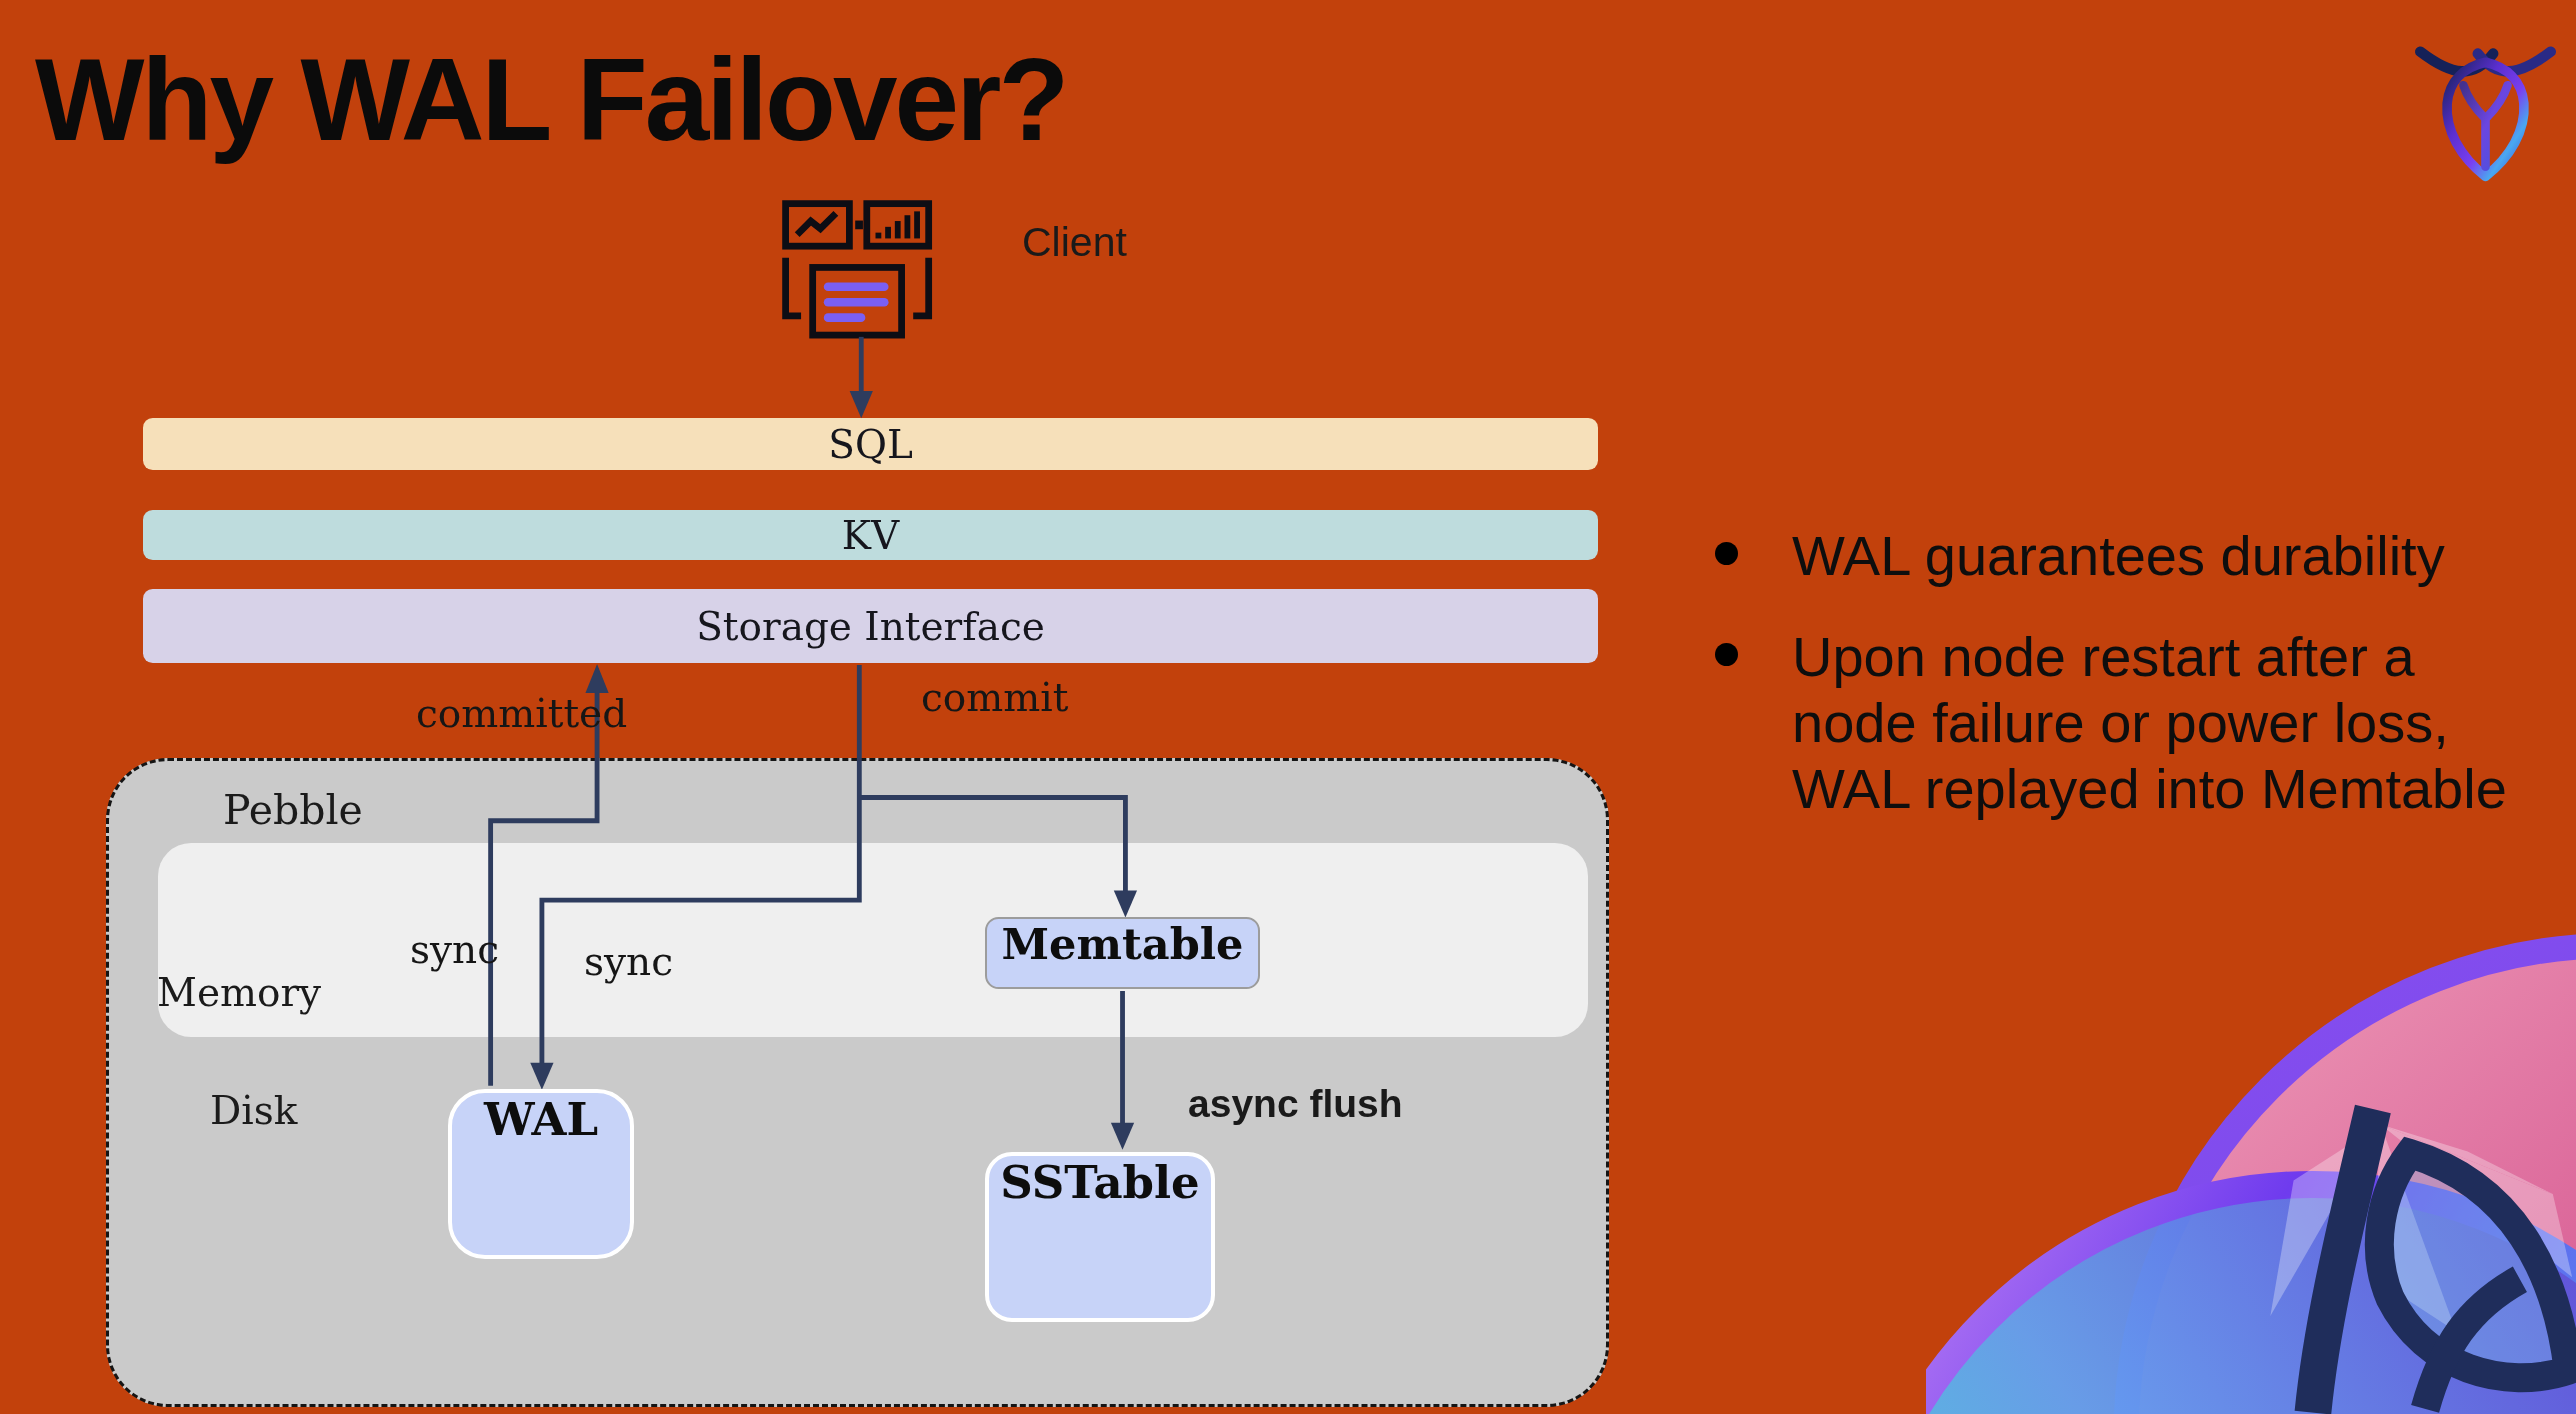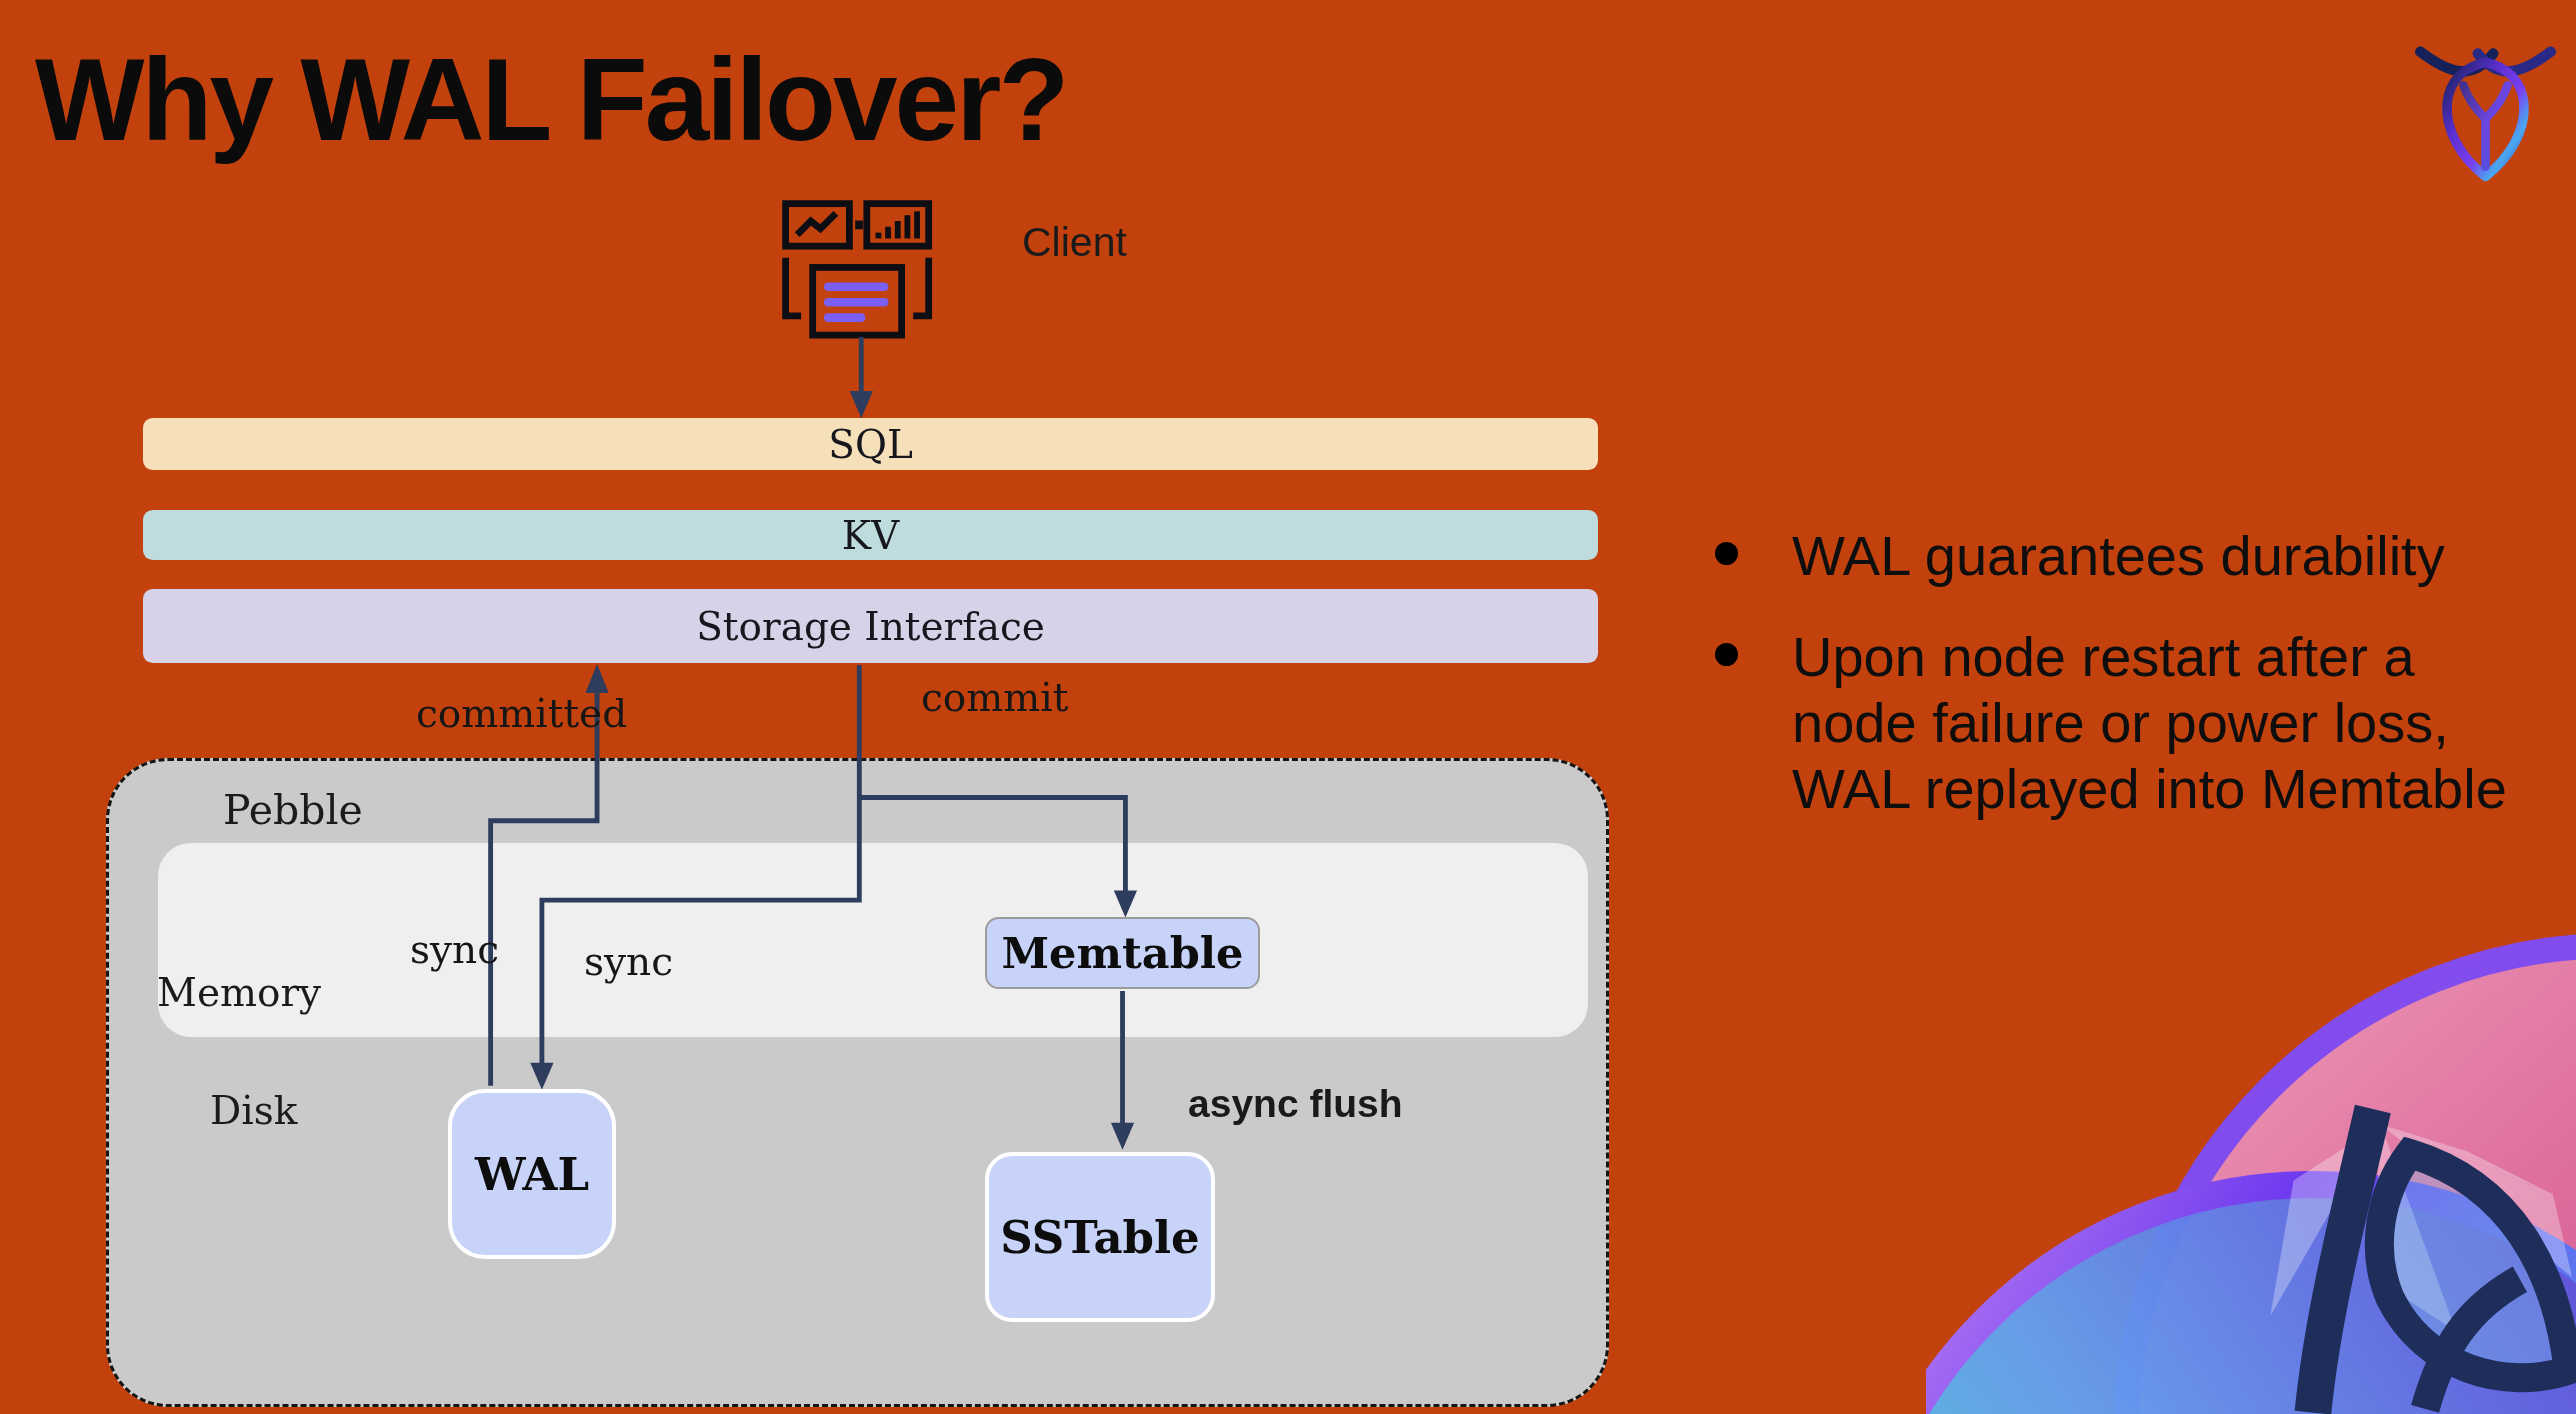--- a/index.html
+++ b/index.html
@@ -20,23 +20,23 @@
 
   .pebble{position:absolute;left:106px;top:758px;width:1497px;height:643px;
           background:#cacaca;border:3.9px dashed #151515;border-radius:62px;}
   .memory-band{position:absolute;left:49px;top:82px;width:1430px;height:194px;
                background:#efefef;border-radius:33px;}
   .zone-label{position:absolute;font-family:"DejaVu Serif",serif;color:#1b1b1b;}
   .lbl-pebble{left:114px;top:25px;font-size:41px;}
   .lbl-memory{left:48px;top:209px;font-size:39px;}
   .lbl-disk{left:101px;top:327px;font-size:39px;}
 
-  .node{position:absolute;background:#c7d3f8;display:flex;align-items:center;justify-content:center;
+  .node{position:absolute;background:#c7d3f8;display:flex;align-items:flex-start;justify-content:center;
         font-family:"DejaVu Serif",serif;font-weight:bold;color:#0d0d0d;box-sizing:border-box;}
-  .node-wal{left:448px;top:1089px;width:168px;height:170px;border:4.8px solid #ffffff;border-radius:37px;font-size:45px;}
+  .node-wal{left:448px;top:1089px;width:186px;height:170px;border:4.8px solid #ffffff;border-radius:37px;font-size:45px;}
   .node-memtable{left:985px;top:917px;width:275px;height:72px;border:2.9px solid #9c9c9c;border-radius:13.5px;font-size:43px;}
   .node-sstable{left:985px;top:1152px;width:230px;height:170px;border:4.8px solid #ffffff;border-radius:27px;font-size:45px;}
 
   .edge-label{position:absolute;font-family:"DejaVu Serif",serif;font-size:39px;color:#161616;}
   .lbl-committed{left:416px;top:691px;}
   .lbl-commit{left:921px;top:675px;}
   .lbl-sync-left{left:410px;top:927px;}
   .lbl-sync-right{left:584px;top:939px;}
   .lbl-async{left:1188px;top:1082px;font-family:"Liberation Sans",sans-serif;font-size:39px;color:#1a1a1a;font-weight:bold;}
 

